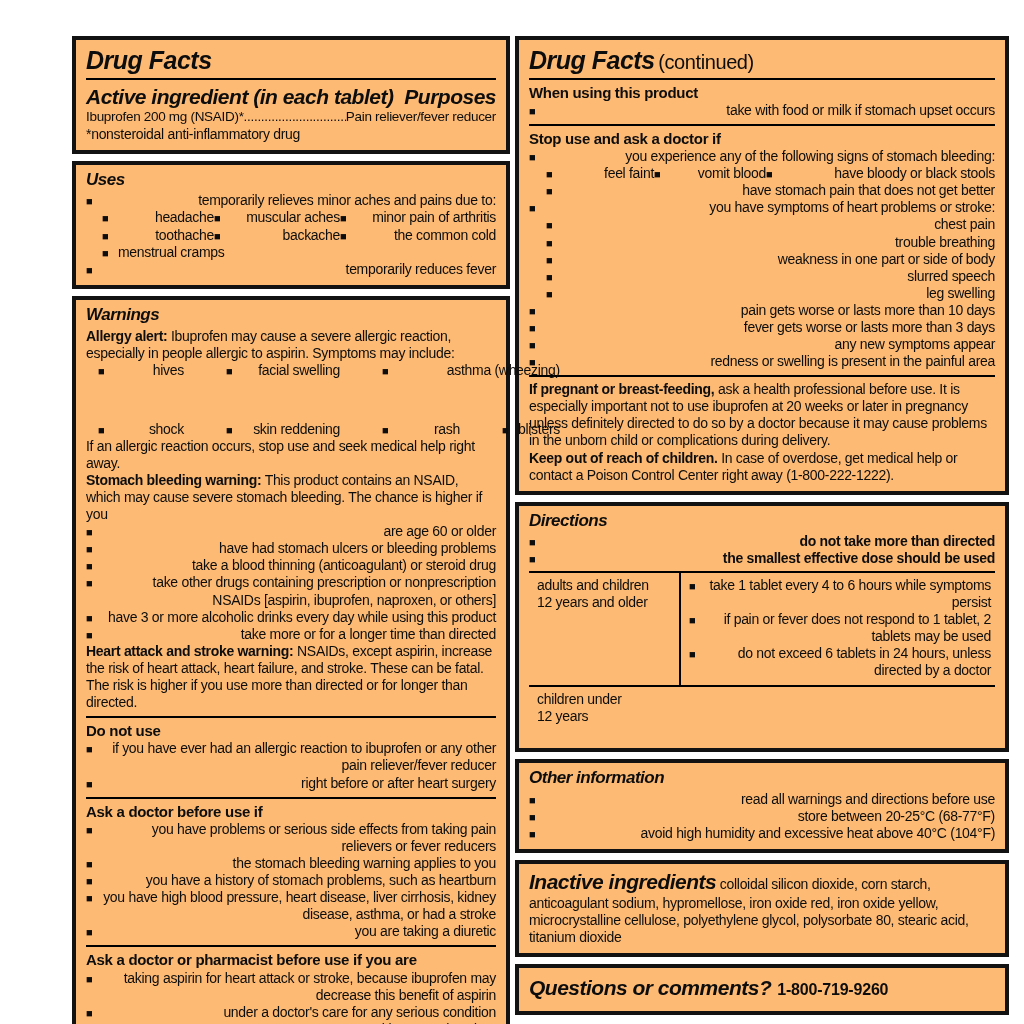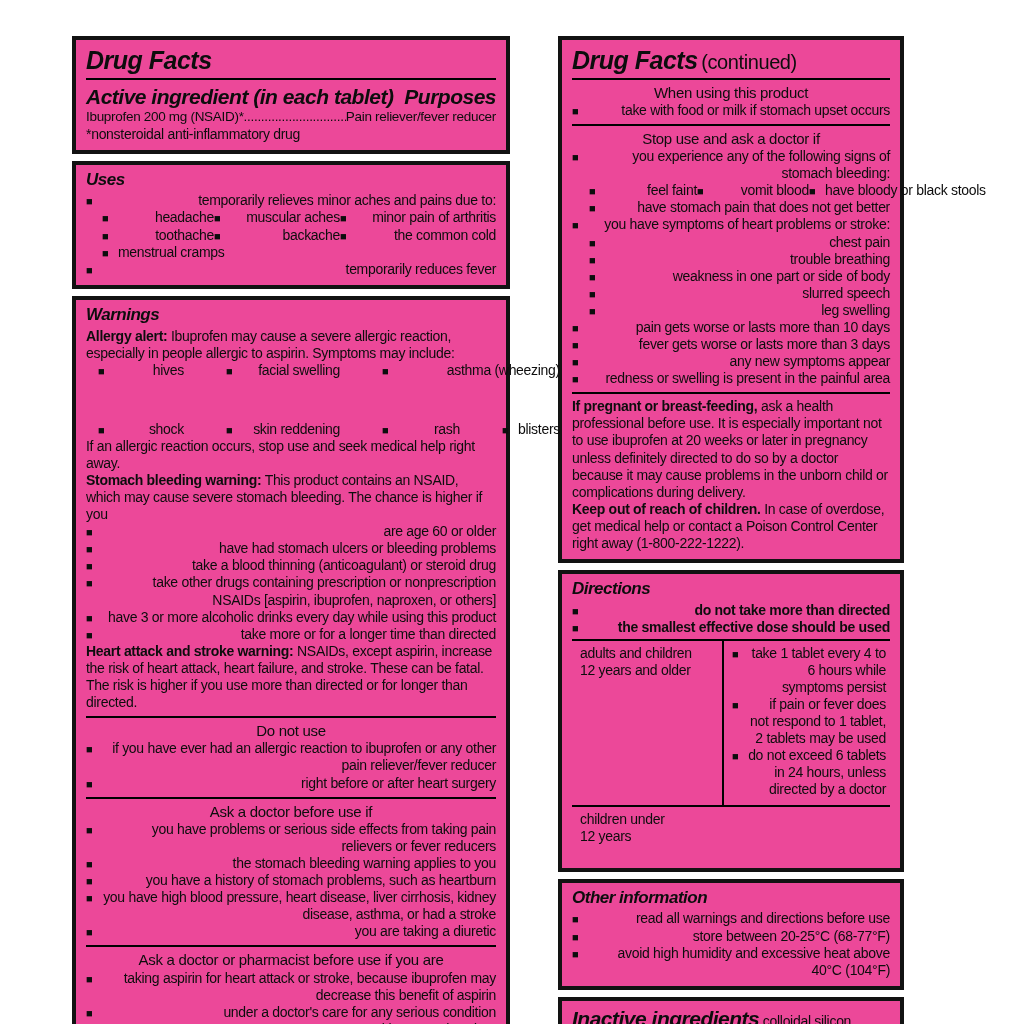--- a/index.html
+++ b/index.html
@@ -6,30 +6,30 @@
   html,body { width: 1024px; height: 1024px; background: #ffffff; overflow: hidden; }
   body {
     font-family: "Liberation Sans", sans-serif;
     color: #0d0d0d;
     font-size: 14px;
     letter-spacing: -0.3px;
     line-height: 1.22;
   }
   .page { position: absolute; left: 72px; top: 36px; display: flex; gap: 5px; }
   .lcol { width: 438px; height: 950px; display: flex; flex-direction: column; }
-  .rcol { width: 346px; height: 950px; display: flex; flex-direction: column; margin-left: 43px; }
-  .box { border: 4px solid #121212; background: #ec4899; padding: 5px 10px 7px 10px; }
+  .rcol { width: 494px; height: 950px; display: flex; flex-direction: column; }
+  .box { border: 4px solid #121212; background: #fdba74; padding: 5px 10px 7px 10px; }
   .mb { margin-bottom: 7px; }
   .grow { flex: 1 1 auto; position: relative; }
 
   .df-title { font-size: 25px; font-weight: bold; font-style: italic; letter-spacing: -0.5px; }
   .df-suffix { font-size: 20px; font-weight: normal; font-style: normal; letter-spacing: -0.4px; }
   .titlebar { border-bottom: 2.5px solid #000; padding-bottom: 2px; margin-bottom: 4px; }
   .sec-h { font-size: 17px; font-weight: bold; font-style: italic; letter-spacing: -0.5px; margin-bottom: 2px; }
-  .sub-h { font-weight: normal; font-size: 15px; letter-spacing: -0.3px; text-align: center; }
+  .sub-h { font-weight: bold; font-size: 15px; letter-spacing: -0.3px; }
   .hr { border-top: 2.5px solid #000; margin: 5px 0 4px 0; }
 
   .active-row { display: flex; justify-content: space-between; align-items: baseline; }
   .active-h { font-size: 21px; font-weight: bold; font-style: italic; letter-spacing: -0.5px; }
   .ing-row { display: flex; align-items: baseline; white-space: nowrap; font-size: 13.5px; }
   .ing-dots { flex: 1 1 auto; overflow: hidden; }
 
   .li { display: flex; align-items: flex-start; }
   .li > .b::before { content: "■"; font-size: 11px; }
   .li > .b { flex: 0 0 16px; line-height: inherit; }

